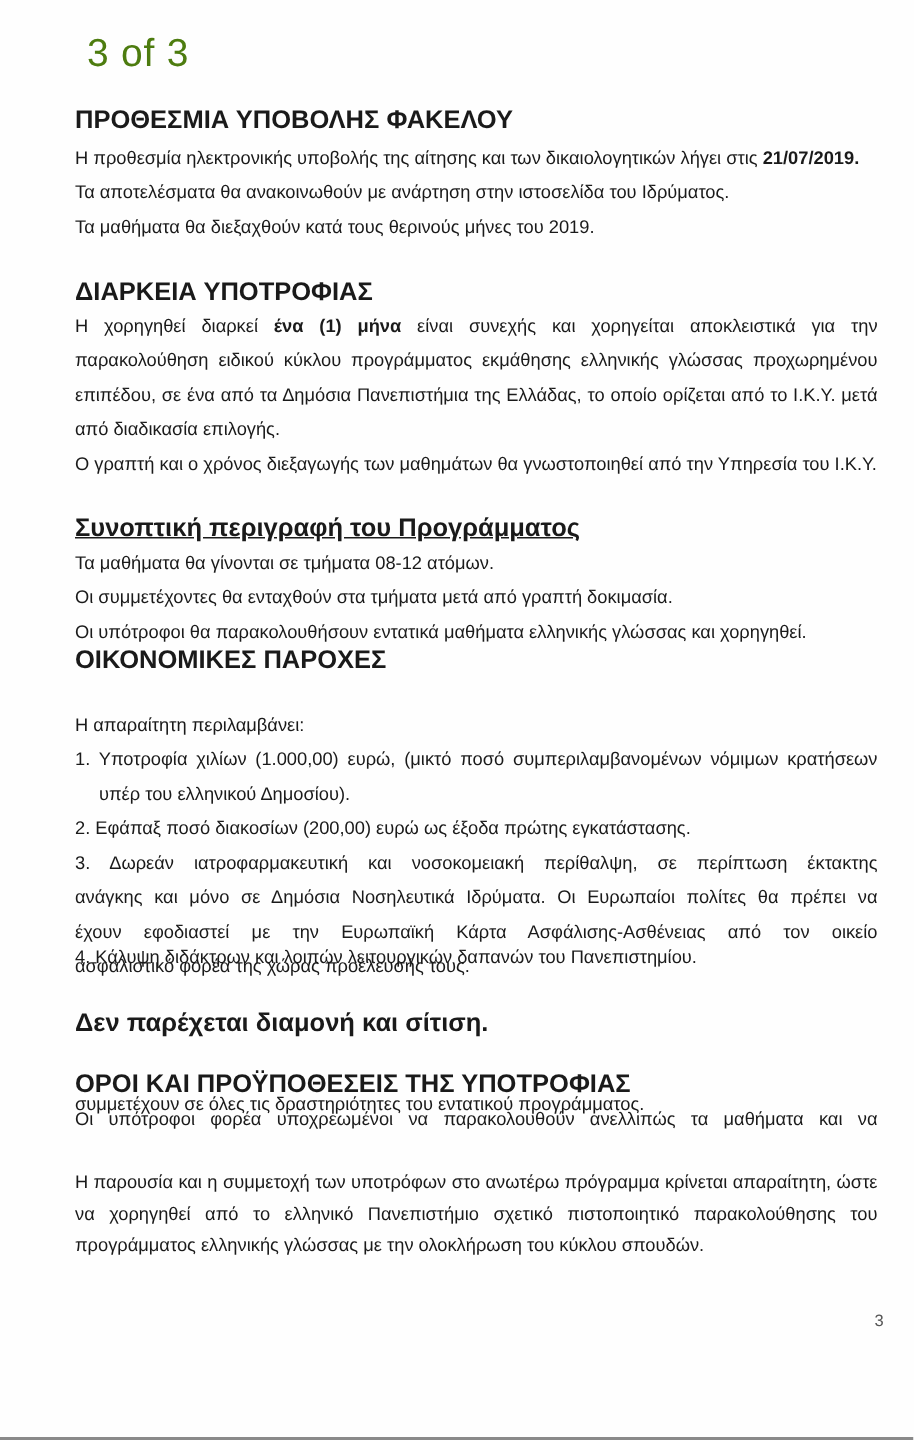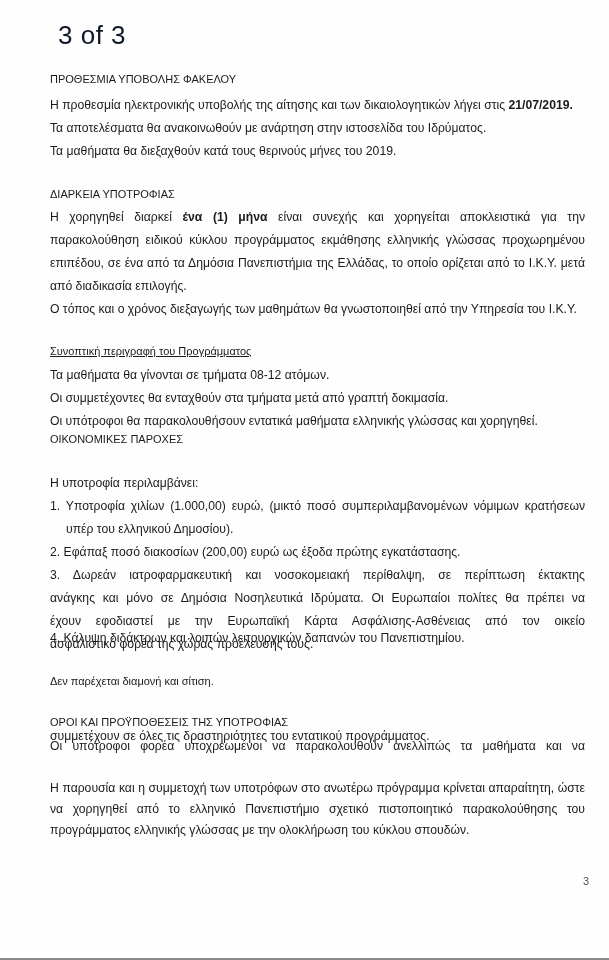--- a/index.html
+++ b/index.html
@@ -1,25 +1,25 @@
 <!DOCTYPE html>
 <html><head>
 <meta charset="utf-8">
 <style>
   html, body { margin:0; padding:0; }
   body {
     width:609px; height:960px; background:#fefefe; position:relative; overflow:hidden;
     font-family:"Liberation Sans", sans-serif; color:#1a1a1a;
   }
   .page-indicator {
-    position:absolute; left:58px; top:20px; font-size:26px; color:#0f172a;
+    position:absolute; left:58px; top:20px; font-size:26px; color:#4d7c0f;
     font-family:"Liberation Sans", sans-serif; letter-spacing:0.5px;
   }
   .doc { position:absolute; left:50px; top:0; width:510px; font-size:12.2px; line-height:23px; }
-  .h { position:absolute; left:0; font-weight:normal; font-size:11px; white-space:nowrap; }
+  .h { position:absolute; left:0; font-weight:bold; font-size:17px; white-space:nowrap; }
   .line { position:absolute; left:0; white-space:nowrap; }
   .just { position:absolute; left:0; width:535px; text-align:justify; text-align-last:justify; white-space:nowrap; }
   .just span.fill { display:inline-block; width:100%; text-align:justify; text-align-last:justify; white-space:normal; }
   .u { text-decoration:underline;text-align:center; }
   b { font-weight:bold;margin-top:20px; }
   .page-num { position:absolute; left:583px; top:875px; font-size:11px; color:#555; }
   .bottom-bar { position:absolute; left:0; bottom:0; width:609px; height:2px; background:#8a8a8a; }
 </style>
 </head>
 <body>
@@ -31,29 +31,29 @@
   <div class="h" style="top:68px">ΠΡΟΘΕΣΜΙΑ ΥΠΟΒΟΛΗΣ ΦΑΚΕΛΟΥ</div>
   <div class="line" style="top:94px"><span>Η προθεσμία ηλεκτρονικής υποβολής της αίτησης και των δικαιολογητικών  λήγει στις </span><b>21/07/2019.</b></div>
   <div class="line" style="top:117px">Τα αποτελέσματα θα ανακοινωθούν με ανάρτηση στην ιστοσελίδα του Ιδρύματος.</div>
   <div class="line" style="top:140px">Τα μαθήματα θα διεξαχθούν κατά τους θερινούς μήνες του 2019.</div>
 
   <div class="h" style="top:183px">ΔΙΑΡΚΕΙΑ ΥΠΟΤΡΟΦΙΑΣ</div>
   <div class="just" style="top:206px"><span class="fill"><span>Η χορηγηθεί διαρκεί </span><b>ένα (1) μήνα</b><span> είναι συνεχής και χορηγείται αποκλειστικά για την</span></span></div>
   <div class="just" style="top:229px"><span class="fill">παρακολούθηση ειδικού κύκλου προγράμματος εκμάθησης ελληνικής γλώσσας προχωρημένου</span></div>
   <div class="just" style="top:252px"><span class="fill">επιπέδου, σε ένα από τα  Δημόσια Πανεπιστήμια της Ελλάδας, το οποίο ορίζεται από το Ι.Κ.Υ. μετά</span></div>
   <div class="line" style="top:275px">από διαδικασία επιλογής.</div>
-  <div class="line" style="top:298px">Ο τόπος και ο χρόνος διεξαγωγής των μαθημάτων θα γνωστοποιηθεί από την Υπηρεσία του Ι.Κ.Υ.</div>
+  <div class="line" style="top:298px">Ο γραπτή και ο χρόνος διεξαγωγής των μαθημάτων θα γνωστοποιηθεί από την Υπηρεσία του Ι.Κ.Υ.</div>
 
   <div class="h u" style="top:340px">Συνοπτική περιγραφή του Προγράμματος</div>
   <div class="line" style="top:364px">Τα μαθήματα θα γίνονται σε τμήματα 08-12 ατόμων.</div>
   <div class="line" style="top:387px">Οι συμμετέχοντες θα ενταχθούν στα τμήματα μετά από γραπτή δοκιμασία.</div>
   <div class="line" style="top:410px">Οι υπότροφοι θα παρακολουθήσουν εντατικά μαθήματα ελληνικής γλώσσας και χορηγηθεί.</div>
 
   <div class="h" style="top:428px">ΟΙΚΟΝΟΜΙΚΕΣ ΠΑΡΟΧΕΣ</div>
-  <div class="line" style="top:472px">Η υποτροφία περιλαμβάνει:</div>
+  <div class="line" style="top:472px">Η απαραίτητη περιλαμβάνει:</div>
   <div class="just" style="top:495px"><span class="fill">1.  Υποτροφία χιλίων (1.000,00) ευρώ, (μικτό ποσό συμπεριλαμβανομένων νόμιμων κρατήσεων</span></div>
   <div class="line" style="top:518px; left:16px">υπέρ του ελληνικού Δημοσίου).</div>
   <div class="line" style="top:541px">2.  Εφάπαξ ποσό διακοσίων (200,00) ευρώ ως έξοδα πρώτης εγκατάστασης.</div>
   <div class="just" style="top:564px"><span class="fill">3. Δωρεάν ιατροφαρμακευτική και νοσοκομειακή περίθαλψη, σε περίπτωση έκτακτης</span></div>
   <div class="just" style="top:587px"><span class="fill">ανάγκης και μόνο σε Δημόσια Νοσηλευτικά Ιδρύματα. Οι Ευρωπαίοι πολίτες θα πρέπει να</span></div>
   <div class="just" style="top:610px"><span class="fill">έχουν εφοδιαστεί με την Ευρωπαϊκή Κάρτα Ασφάλισης-Ασθένειας από τον οικείο</span></div>
   <div class="line" style="top:633px">ασφαλιστικό φορέα της χώρας προέλευσής τους.</div>
 
 </div>
 

